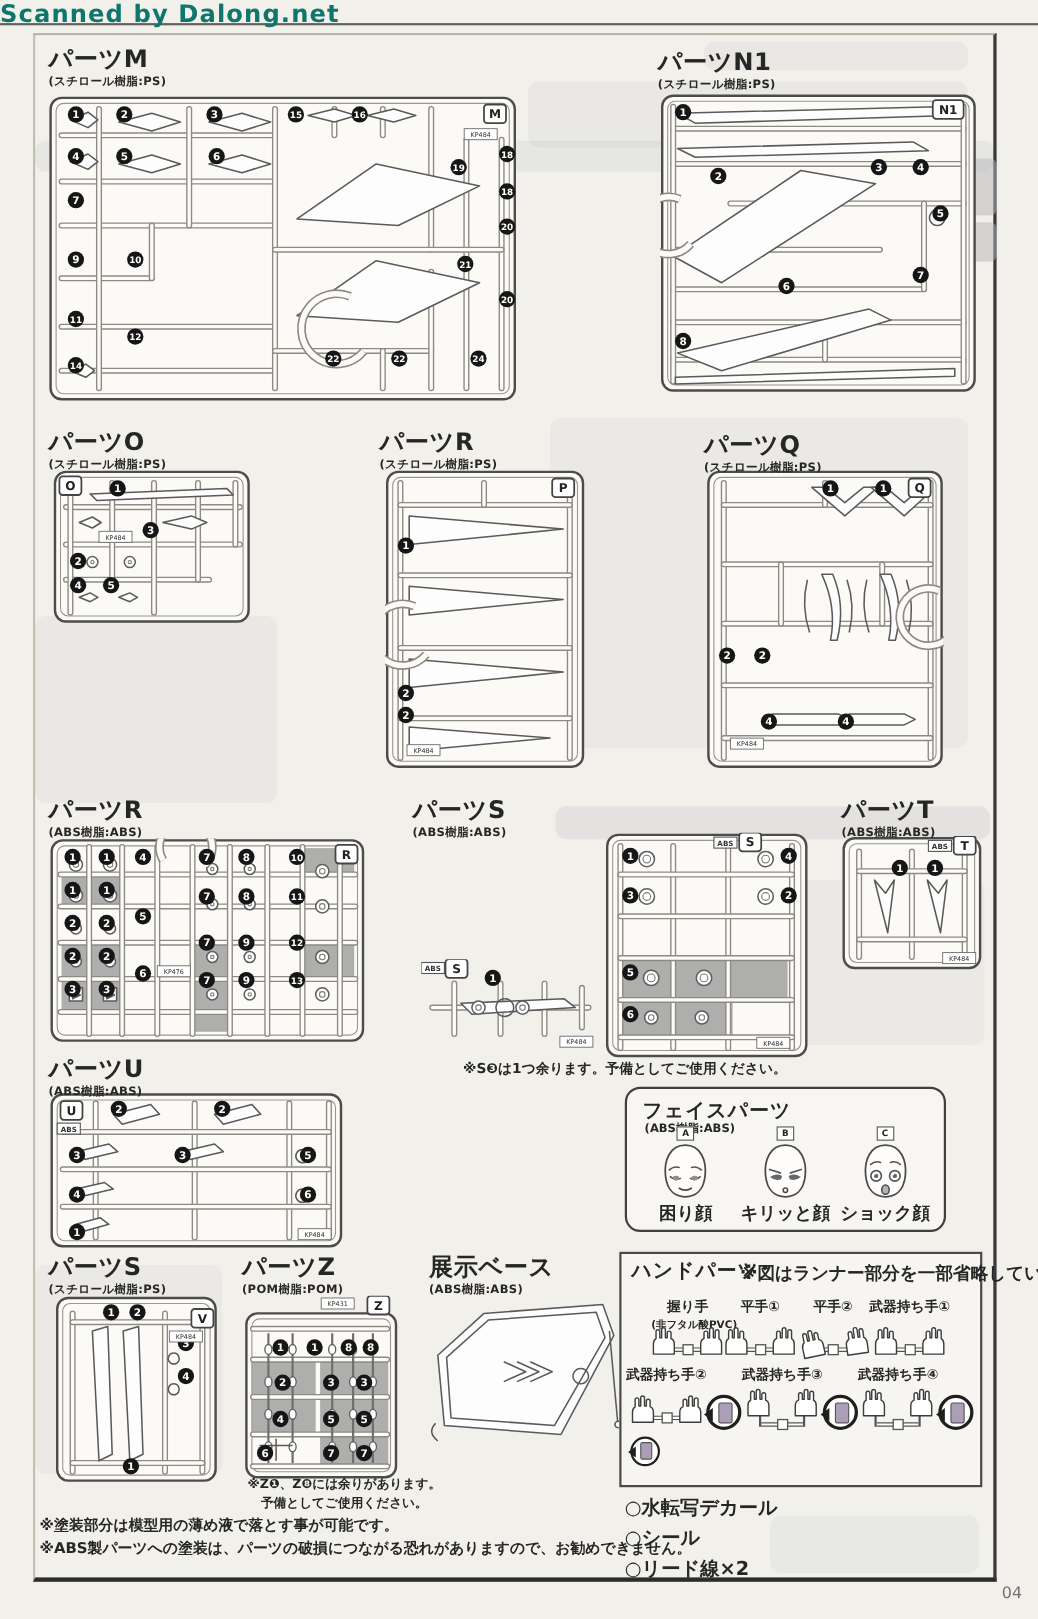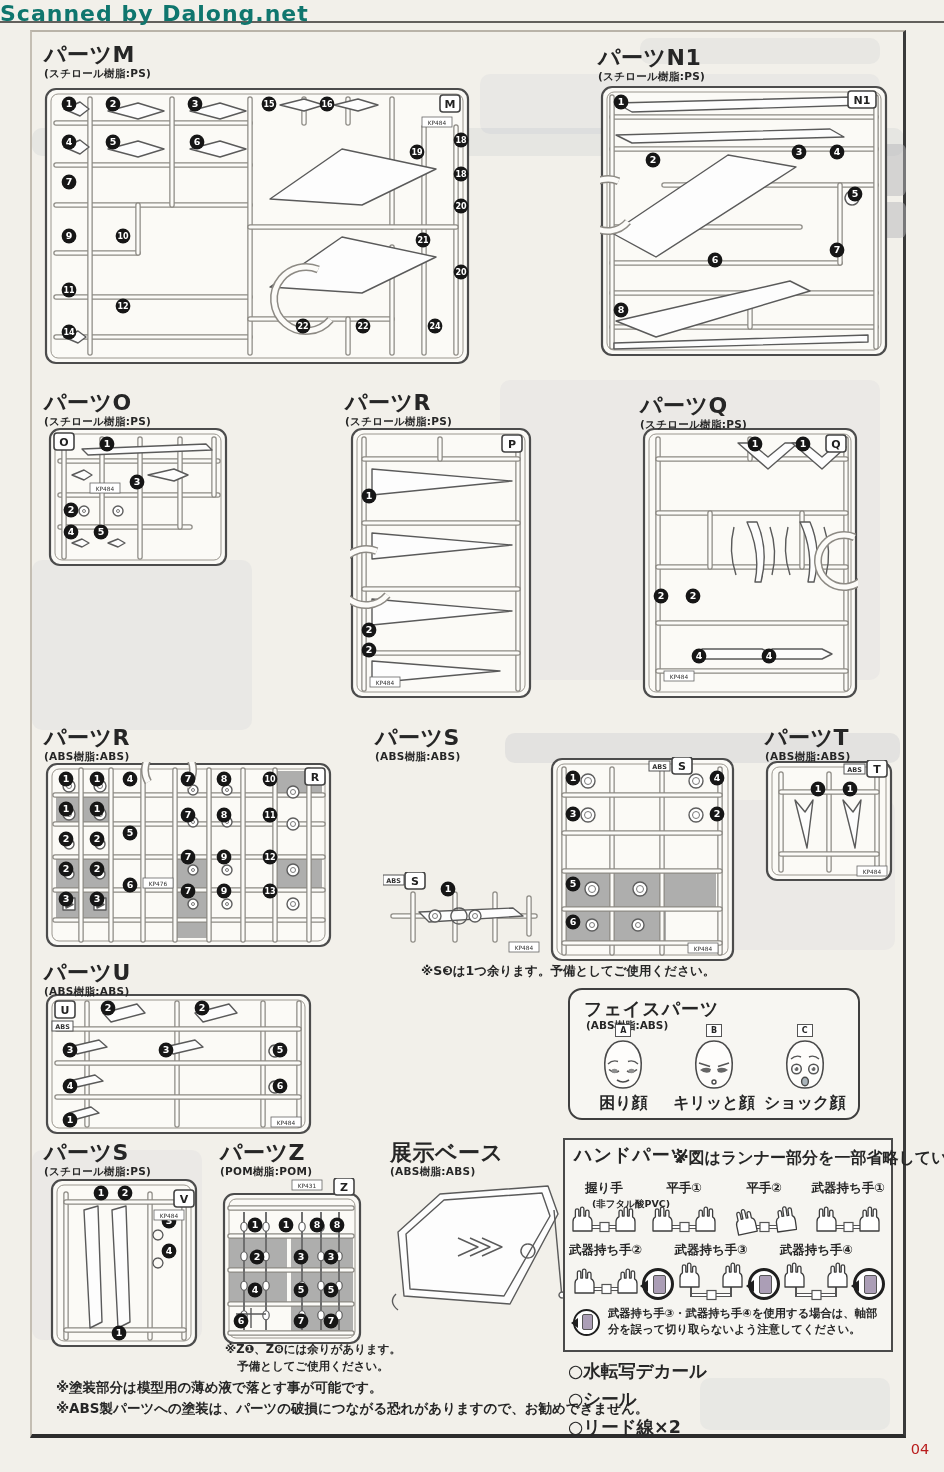--- a/index.html
+++ b/index.html
@@ -11,51 +11,51 @@
   .banner{position:absolute;left:0;top:1px;width:100%;text-align:left;font-size:22px;font-weight:bold;
           color:#0f766e;letter-spacing:1px;z-index:6;}
   .banner-line{position:absolute;left:0;top:21px;width:100%;height:2px;background:#62605c;z-index:5;}
   #diagrams .runner{position:absolute;z-index:3;}
   .rlabel{position:absolute;white-space:nowrap;z-index:4;}
   .rtitle{font-size:22px;font-weight:bold;line-height:1.08;letter-spacing:.5px;}
   .rmat{font-size:10.5px;font-weight:bold;letter-spacing:.3px;}
   .note{position:absolute;font-weight:bold;z-index:4;white-space:nowrap;}
   .s3note{left:374px;top:963px;font-size:12.5px;margin-left:47px;}
   .znote{left:195px;top:1341px;width:236px;text-align:center;font-size:11.5px;line-height:1.45;white-space:normal;}
-  .bottomnotes{left:36px;top:1377px;font-size:13.5px;line-height:1.52;margin-left:20px;}
+  .bottomnotes{left:36px;top:1377px;font-size:13.5px;line-height:1.52;}
   .facebox{position:absolute;left:568px;top:988px;width:292px;height:132px;border:2.5px solid #3f3f3f;
            border-radius:14px;background:rgba(255,255,255,.4);box-sizing:border-box;z-index:4;}
   .fp-title{position:absolute;left:14px;top:7px;font-size:18px;font-weight:bold;letter-spacing:1px;}
   .fp-mat{position:absolute;left:16px;top:29px;font-size:10.5px;font-weight:bold;}
   .faces{position:absolute;left:8px;right:8px;top:34px;display:flex;justify-content:space-around;}
   .face{text-align:center;width:84px;}
   .ftag{width:14px;height:11px;margin:0 auto;border:1px solid #555;background:#fff;font-size:8px;
         line-height:11px;font-weight:bold;}
   .flabel{font-size:16px;font-weight:bold;white-space:nowrap;margin-top:-2px;}
   .handbox{position:absolute;left:563px;top:1138px;width:330px;height:214px;border:2px solid #4a4a4a;
            background:rgba(255,255,255,.35);box-sizing:border-box;z-index:4;}
   .hp-title{position:absolute;left:9px;top:3px;font-size:18px;font-weight:bold;letter-spacing:1px;}
   .hp-note{position:absolute;left:108px;top:8px;font-size:16px;font-weight:bold;white-space:nowrap;}
   .hp-mat{position:absolute;left:27px;top:25px;font-size:9.5px;font-weight:bold;margin-top:33px;}
-  .hrow1{position:absolute;left:6px;right:6px;top:40px;display:flex;justify-content:space-between;}
+  .hrow1{position:absolute;left:6px;right:6px;top:40px;display:flex;justify-content:center;}
   .hrow2{position:absolute;left:4px;right:2px;top:102px;display:flex;align-items:flex-start;}
   .hitem{text-align:center;}
   .hlabel{font-size:12.5px;font-weight:bold;white-space:nowrap;}
   .mag{width:32px;height:32px;border:3px solid #1f1f1f;border-radius:50%;position:relative;background:#fff;
        flex:none;margin-top:26px;box-sizing:border-box;}
   .mag::before{content:"";position:absolute;left:-11px;top:9px;border:6px solid transparent;border-right:8px solid #1f1f1f;}
   .mag::after{content:"";position:absolute;left:8px;top:4px;width:11px;height:17px;border:1px solid #555;
        border-radius:2px;background:#ab9eb6;}
   .hp-caution{position:absolute;left:8px;top:166px;display:flex;gap:8px;align-items:center;}
   .mag.small{width:27px;height:27px;margin:0;border-width:2.5px;}
   .mag.small::before{left:-9px;top:7px;border-width:5px;border-right-width:7px;}
   .mag.small::after{left:7px;top:3px;width:9px;height:14px;}
   .hp-caution-text{font-size:11.3px;font-weight:bold;line-height:1.45;width:278px;}
   .included{position:absolute;left:568px;top:1357px;font-size:17.5px;font-weight:bold;line-height:1.6;z-index:4;white-space:nowrap;}
-  .pagenum{position:absolute;left:898px;top:1441px;width:44px;text-align:center;font-size:14.5px;color:#b91c1c;z-index:4;}
+  .pagenum{position:absolute;left:898px;top:1441px;width:44px;text-align:center;font-size:14.5px;color:#737373;z-index:4;}
   .ghostbox{position:absolute;background:#b6b6ba;opacity:.5;border-radius:6px;z-index:2;}
   svg text{font-family:"DejaVu Sans","Liberation Sans",sans-serif;}
 </style>
 </head>
 <body>
 
 <div class="page">
 
   <div class="bleed" style="left:640px;top:38px;width:240px;height:26px;background:rgba(110,125,150,.08);"></div>
   <div class="bleed" style="left:480px;top:74px;width:400px;height:60px;background:rgba(110,125,150,.06);"></div>
@@ -968,21 +968,20 @@
             <line x1="53" y1="28" x2="53" y2="38" stroke="#555" stroke-width="2"></line>
           <use href="#hndp" transform="translate(24,3) scale(-1,1)"></use>
             <use href="#hndp" transform="translate(42,3)"></use>
         </svg>
       </div>
       <div class="mag"></div>
     </div>
 
     <div class="hp-caution">
       <div class="mag small"></div>
-      <div class="hp-caution-text">武器持ち手③・武器持ち手④を使用する場合は、軸部分を誤って切り取らないよう注意してください。</div>
     </div>
   </div>
 
   <div class="included">
     <div>○水転写デカール</div>
     <div>○シール</div>
     <div>○リード線×2</div>
   </div>
 
   <div class="pagenum">04</div>

